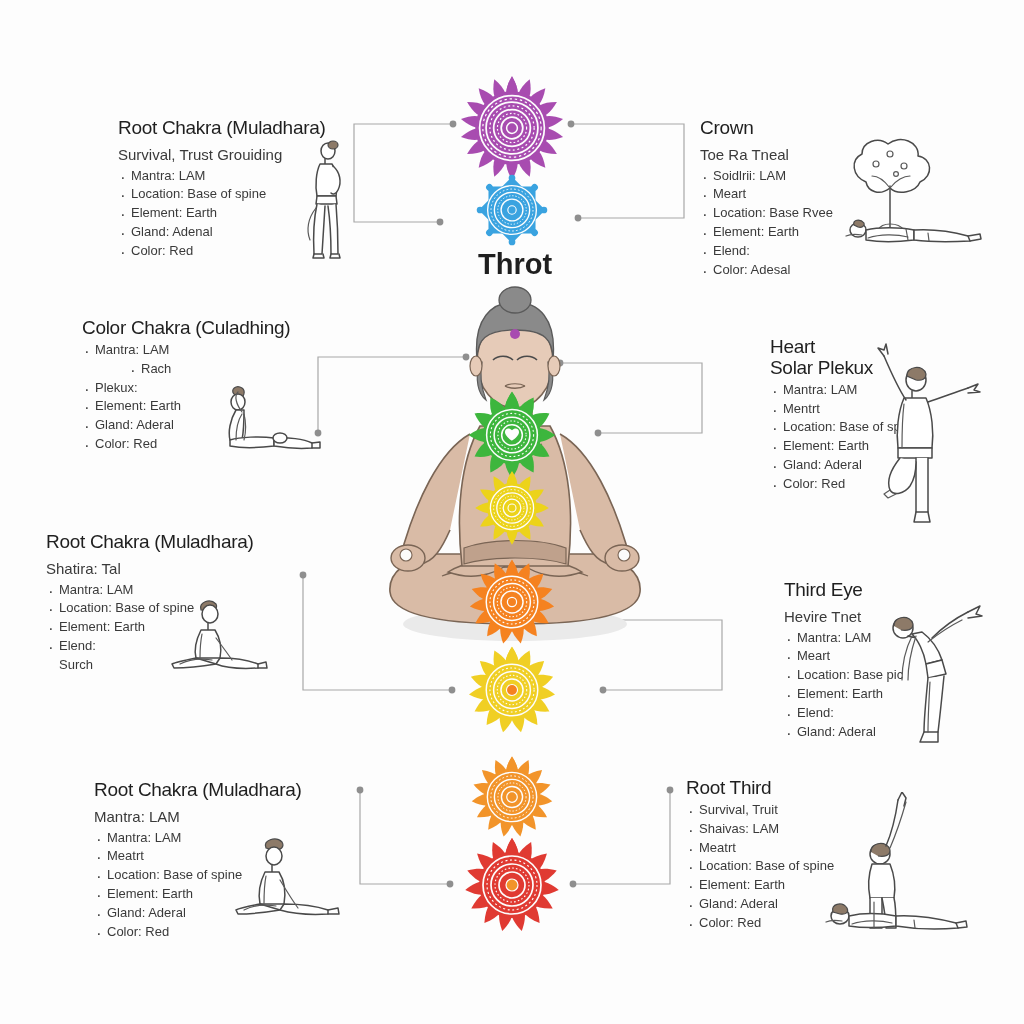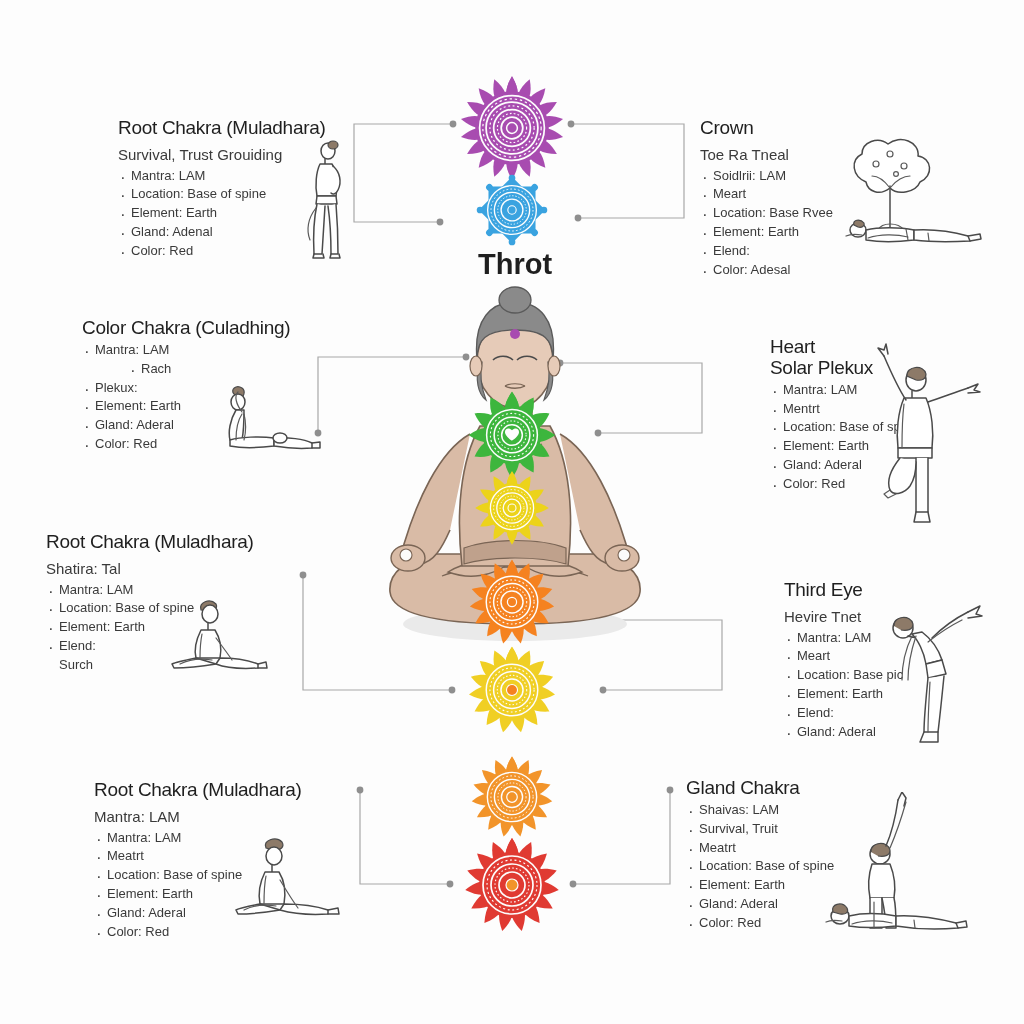--- a/index.html
+++ b/index.html
@@ -670,24 +670,24 @@
       <path d="M32 72 C22 74 12 76 8 78 L10 82 C24 82 40 80 52 78 Z" class="ln body-fill"></path>
       <path d="M56 72 C72 72 88 74 100 78 L100 82 C84 83 66 82 52 78 Z" class="ln body-fill"></path>
       <path d="M100 78 L110 76 L111 82 L100 82" class="ln"></path>
       <path d="M38 44 C36 54 36 64 36 72" class="ln-thin"></path>
       <path d="M52 48 C58 58 64 68 70 76" class="ln-thin"></path>
       <path d="M16 78 C24 74 36 72 48 74" class="ln-thin"></path>
     </svg>
   </div>
 
   <div class="block" style="left:686px;top:778px;width:200px;">
-    <div class="blk-title">Gland Chakra</div>
+    <div class="blk-title">Root Third</div>
     <ul class="blk-list">
+      <li>Survival, Truit</li>
       <li>Shaivas: LAM</li>
-      <li>Survival, Truit</li>
       <li>Meatrt</li>
       <li>Location: Base of spine</li>
       <li>Element: Earth</li>
       <li>Gland: Aderal</li>
       <li>Color: Red</li>
     </ul>
   </div>
   <div class="pose" style="left:818px;top:792px;">
     <svg width="150" height="145" viewBox="0 0 150 145">
 

